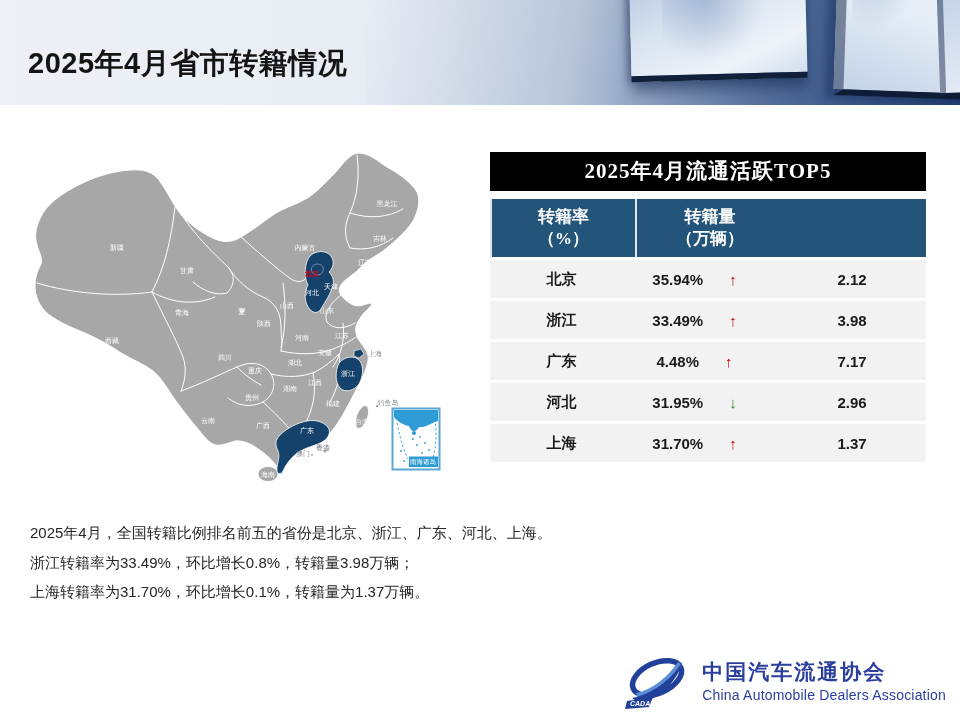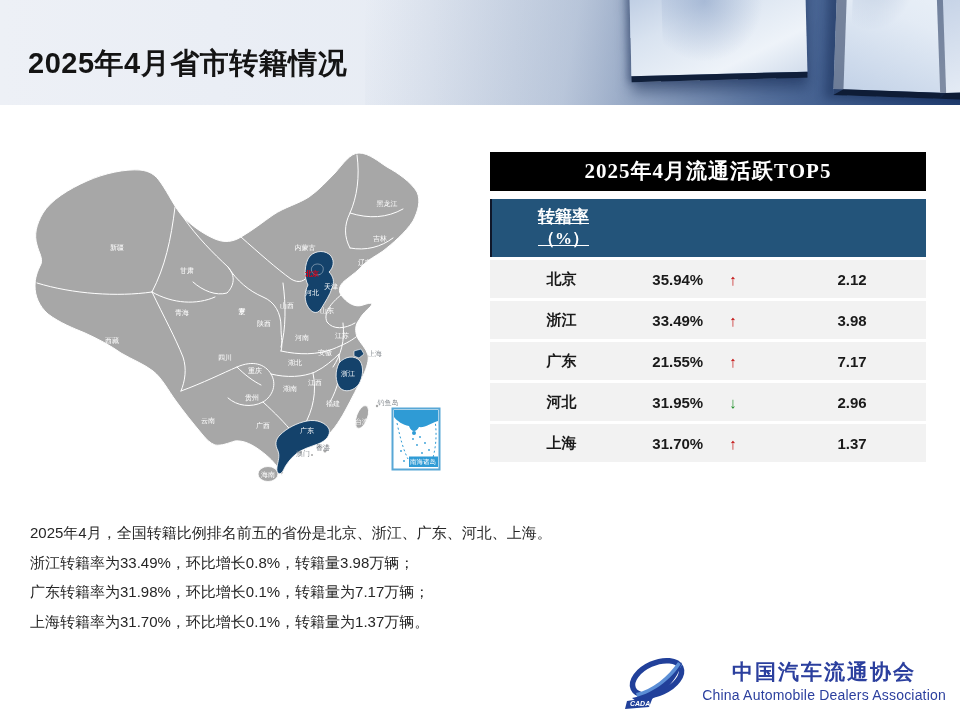--- a/index.html
+++ b/index.html
@@ -41,38 +41,38 @@
   .mlabel.chip{font-size:6.5px;}
 
   
   .panel{position:absolute;left:490px;top:152px;width:436px;}
   .panel-title{height:39px;line-height:39px;background:#000000;color:#fff;text-align:center;
         font-family:"Liberation Serif",serif;font-weight:bold;font-size:21px;letter-spacing:1px;}
   .thead{display:flex;margin-top:8px;background:#23547A;height:58px;}
   .th{display:flex;flex-direction:column;justify-content:center;align-items:center;
       color:#fff;font-family:"Liberation Serif",serif;font-weight:bold;font-size:17px;line-height:1.3;}
   .c1{width:143px;} .c2{width:145px;} .c3{width:148px;}
-  .th.c2,.th.c3{border-left:2px solid #0f172a;box-sizing:border-box;text-decoration:underline;}
+  .th.c2,.th.c3{border-left:2px solid #e5e5e5;box-sizing:border-box;}
   .trow{display:flex;height:38px;margin-top:3px;background:#F2F2F2;align-items:center;}
   .td{text-align:center;font-size:15px;color:#1a1a1a;}
   .td.province{font-weight:bold;}
   .td.rate{display:flex;justify-content:center;font-weight:600;}
   .rate-val{margin-left:-22px;}
   .arrow{margin-left:26px;font-weight:bold;font-size:15px;}
   .arrow[data-dir="up"]{color:#C00000;}
   .arrow[data-dir="down"]{color:#1E8F28;}
   .td.volume{font-weight:600;}
 
   
   .summary{position:absolute;left:30px;top:518px;width:640px;}
   .summary p{margin:0;height:29.5px;line-height:29.5px;font-size:15px;color:#262626;}
 
   
   .logo{position:absolute;right:14px;bottom:8px;display:flex;align-items:center;}
-  .logo-text{margin-left:8px;text-align:center;}
+  .logo-text{margin-left:8px;}
   .org-cn{font-family:"Liberation Serif",serif;font-weight:bold;font-size:21px;
           letter-spacing:2px;color:#2B3F9E;line-height:1.1;}
   .org-en{font-size:14px;color:#2B3F9E;letter-spacing:0.2px;margin-top:3px;}
 </style>
 </head>
 <body>
 
 <div class="slide">
 
   <header class="band">
@@ -187,20 +187,24 @@
     <span class="mlabel chip" style="left:398px;top:317px">南海诸岛</span>
   </div>
 
   <div class="panel">
     <div class="panel-title">2025年4月流通活跃TOP5</div>
     <div class="thead">
       <div class="th c2">
         <span>转籍率</span>
           <span>（%）</span>
       </div>
+      <div class="th c3">
+        <span>转籍量</span>
+          <span>（万辆）</span>
+      </div>
     </div>
 
     <div class="trow">
       <div class="td province c1">北京</div>
       <div class="td rate c2">
         <span class="rate-val">35.94%</span>
         <span class="arrow" data-dir="up">↑</span>
       </div>
       <div class="td volume c3">2.12</div>
     </div>
@@ -208,21 +212,21 @@
       <div class="td province c1">浙江</div>
       <div class="td rate c2">
         <span class="rate-val">33.49%</span>
         <span class="arrow" data-dir="up">↑</span>
       </div>
       <div class="td volume c3">3.98</div>
     </div>
     <div class="trow">
       <div class="td province c1">广东</div>
       <div class="td rate c2">
-        <span class="rate-val">21.55%</span>
+        <span class="rate-val">4.48%</span>
         <span class="arrow" data-dir="up">↑</span>
       </div>
       <div class="td volume c3">7.17</div>
     </div>
     <div class="trow">
       <div class="td province c1">河北</div>
       <div class="td rate c2">
         <span class="rate-val">31.95%</span>
         <span class="arrow" data-dir="down">↓</span>
       </div>
@@ -234,21 +238,20 @@
         <span class="rate-val">31.70%</span>
         <span class="arrow" data-dir="up">↑</span>
       </div>
       <div class="td volume c3">1.37</div>
     </div>
   </div>
 
   <div class="summary">
     <p>2025年4月，全国转籍比例排名前五的省份是北京、浙江、广东、河北、上海。</p>
     <p>浙江转籍率为33.49%，环比增长0.8%，转籍量3.98万辆；</p>
-    <p>广东转籍率为31.98%，环比增长0.1%，转籍量为7.17万辆；</p>
     <p>上海转籍率为31.70%，环比增长0.1%，转籍量为1.37万辆。</p>
   </div>
 
   <div class="logo">
     <svg width="74" height="60" viewBox="0 0 74 60">
       <g transform="rotate(-24 37 26)">
         <ellipse cx="37" cy="26" rx="26" ry="15" fill="none" stroke="#21409A" stroke-width="5.5"></ellipse>
       </g>
       <path d="M16,41 C32,38 48,25 58,10 L62,13 C52,30 34,43 18,47 Z" fill="#5C8FD6"></path>
       <path d="M12,46 C30,43 52,28 62,10 C58,28 42,45 20,52 Z" fill="#21409A"></path>

